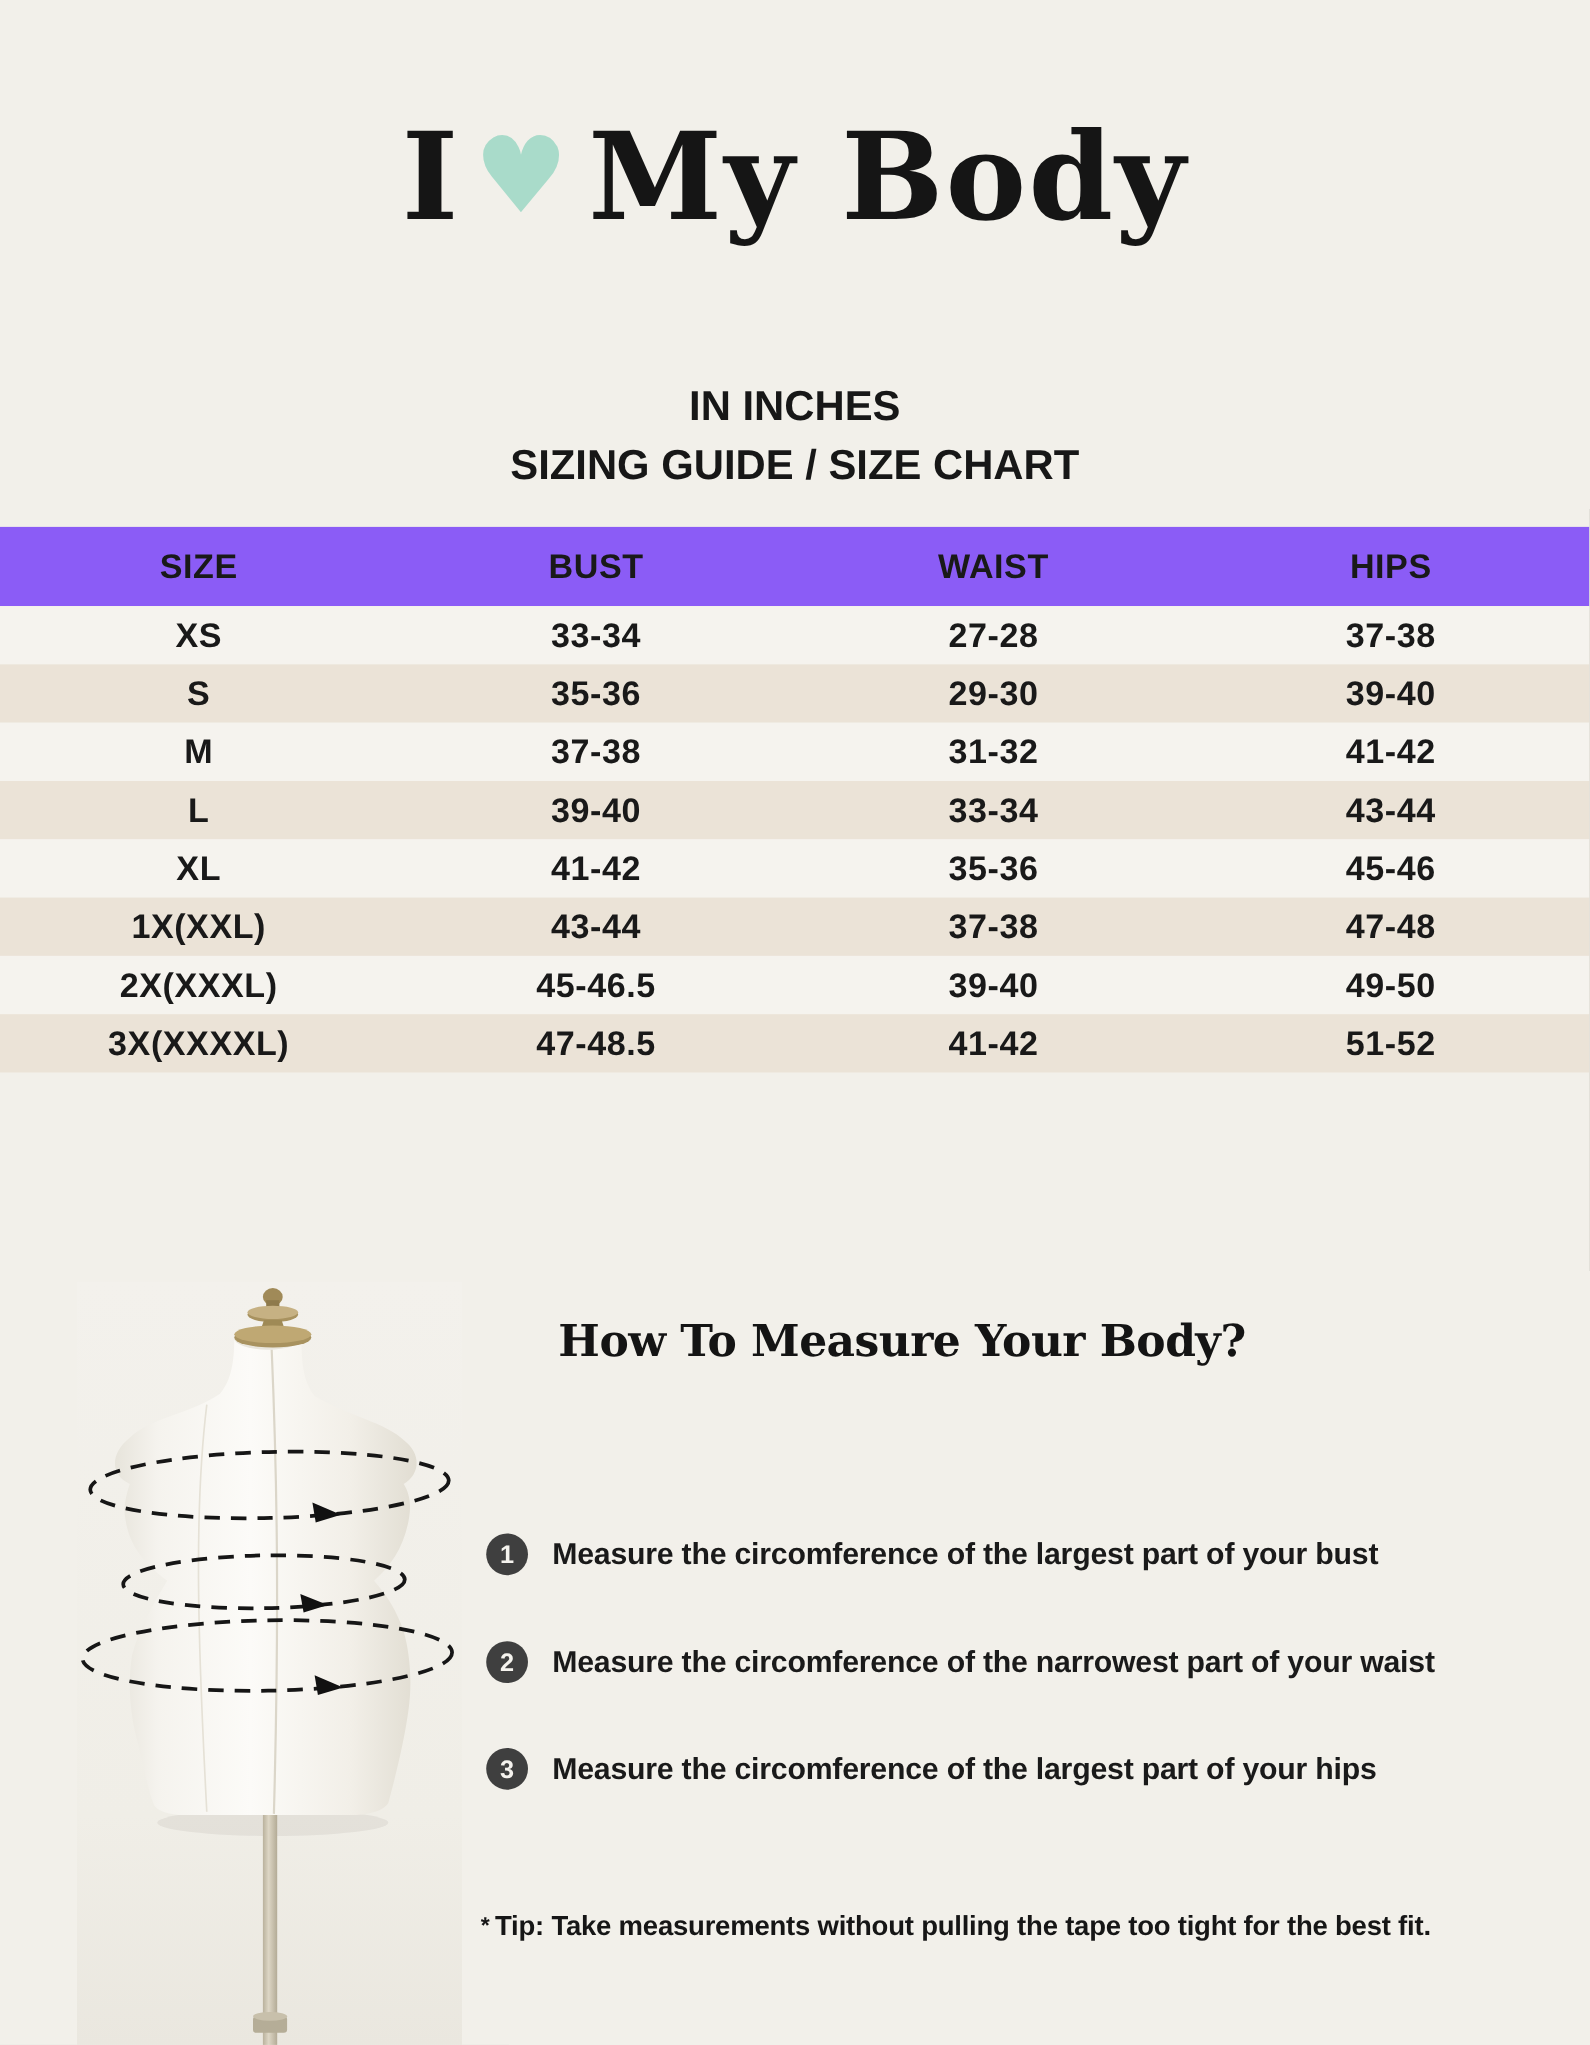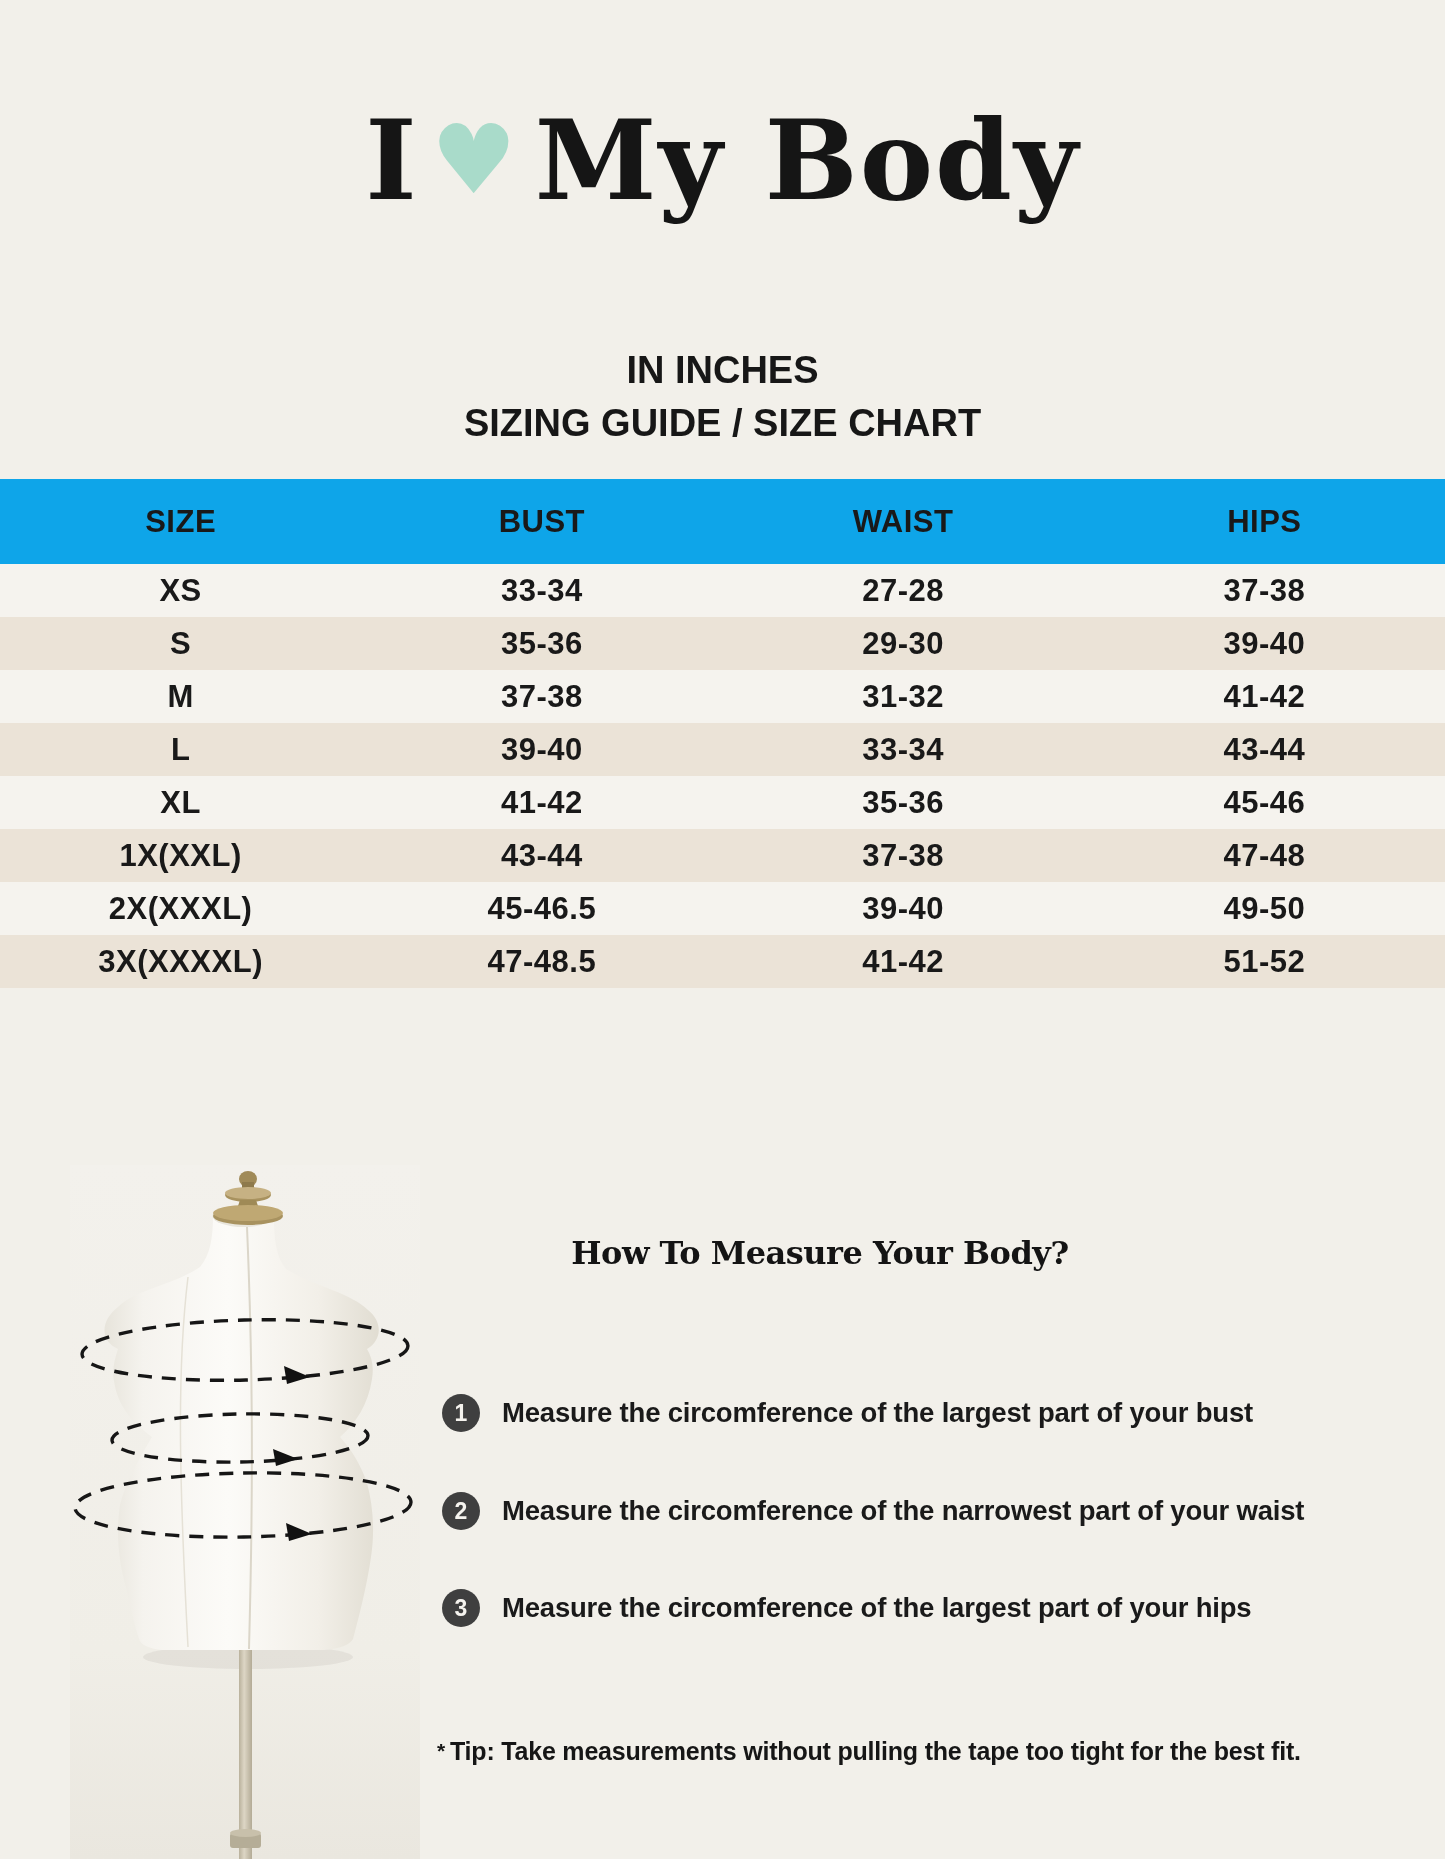--- a/index.html
+++ b/index.html
@@ -44,41 +44,41 @@
     font-weight: bold;
     font-size: 38px;
     line-height: 53px;
     letter-spacing: 0px;
     color: #171717;
   }
 
   
   .chart { position: absolute; top: 479px; left: 0; width: 1445px; }
   .t-row { display: flex; align-items: center; width: 1445px; }
-  .t-row.head { height: 85px; background: #0ea5e9; }
+  .t-row.head { height: 72px; background: #8b5cf6; }
   .t-row.body { height: 53px; }
   .t-row.light { background: #f5f3ee; }
   .t-row.dark  { background: #ebe3d7; }
   .t-row .c {
     width: 25%;
     text-align: center;
     font-weight: bold;
     font-size: 31px;
     letter-spacing: 0.5px;
     color: #191919;
   }
 
   
   .measure-heading {
     position: absolute;
-    top: 1234px; left: 420px; width: 800px;
+    top: 1196px; left: 420px; width: 800px;
     text-align: center;
     font-family: "DejaVu Serif", serif;
     font-weight: bold;
-    font-size: 32px;
+    font-size: 40px;
     letter-spacing: -0.5px;
     color: #141414;
     white-space: nowrap;
   }
   .step {
     position: absolute;
     left: 442px;
     display: flex;
     align-items: center;
     height: 44px;

